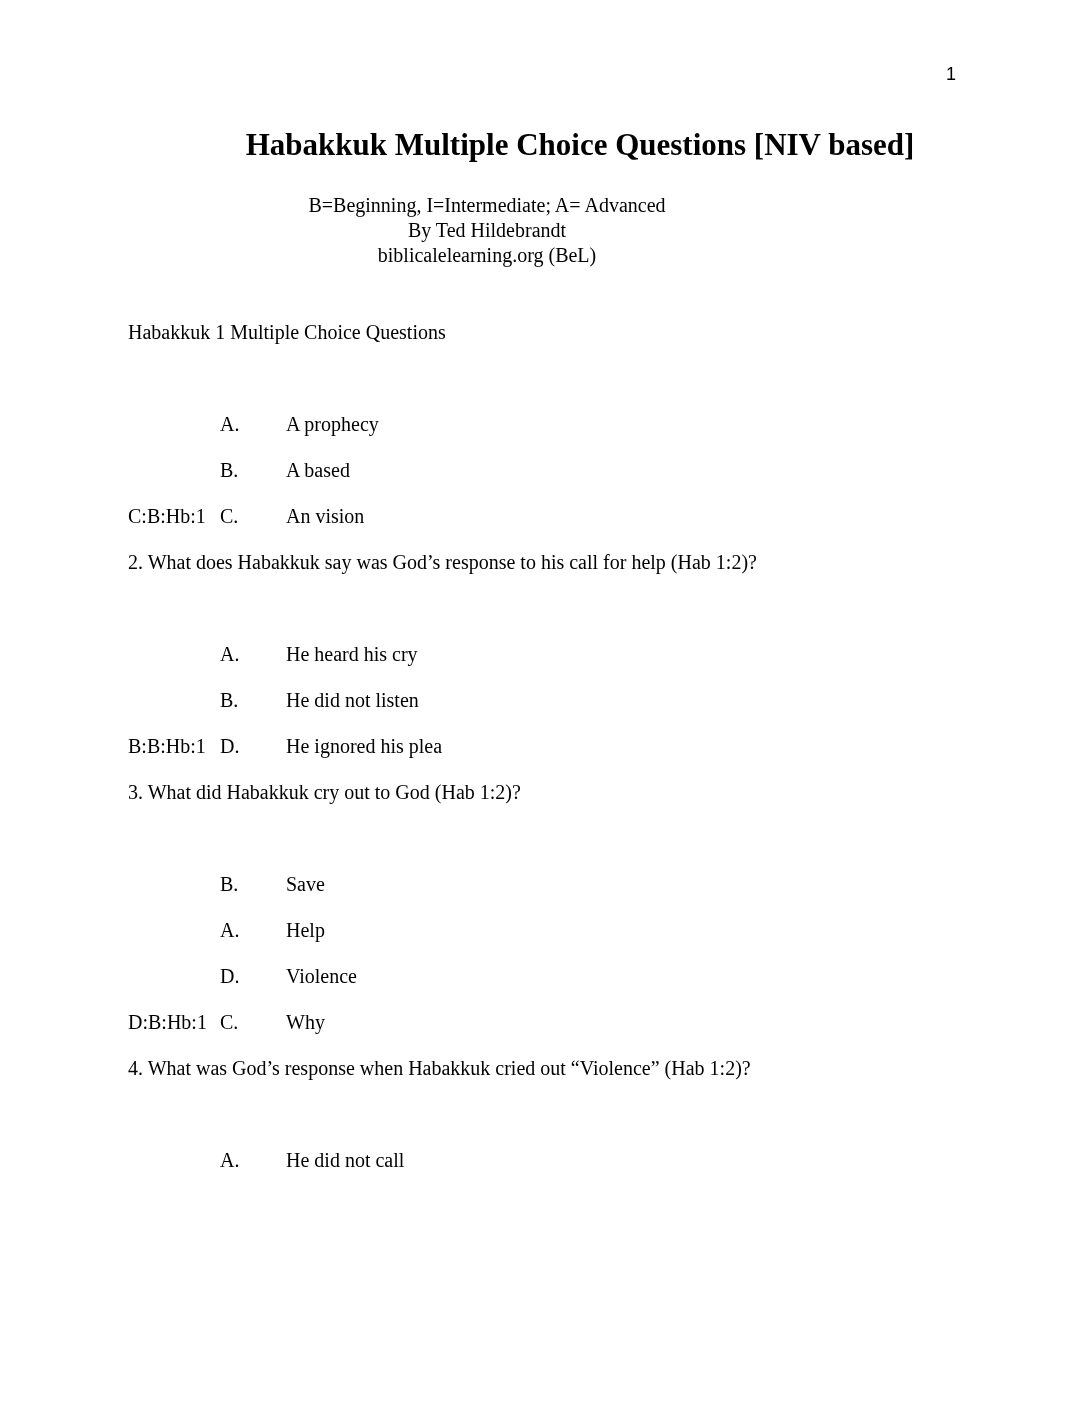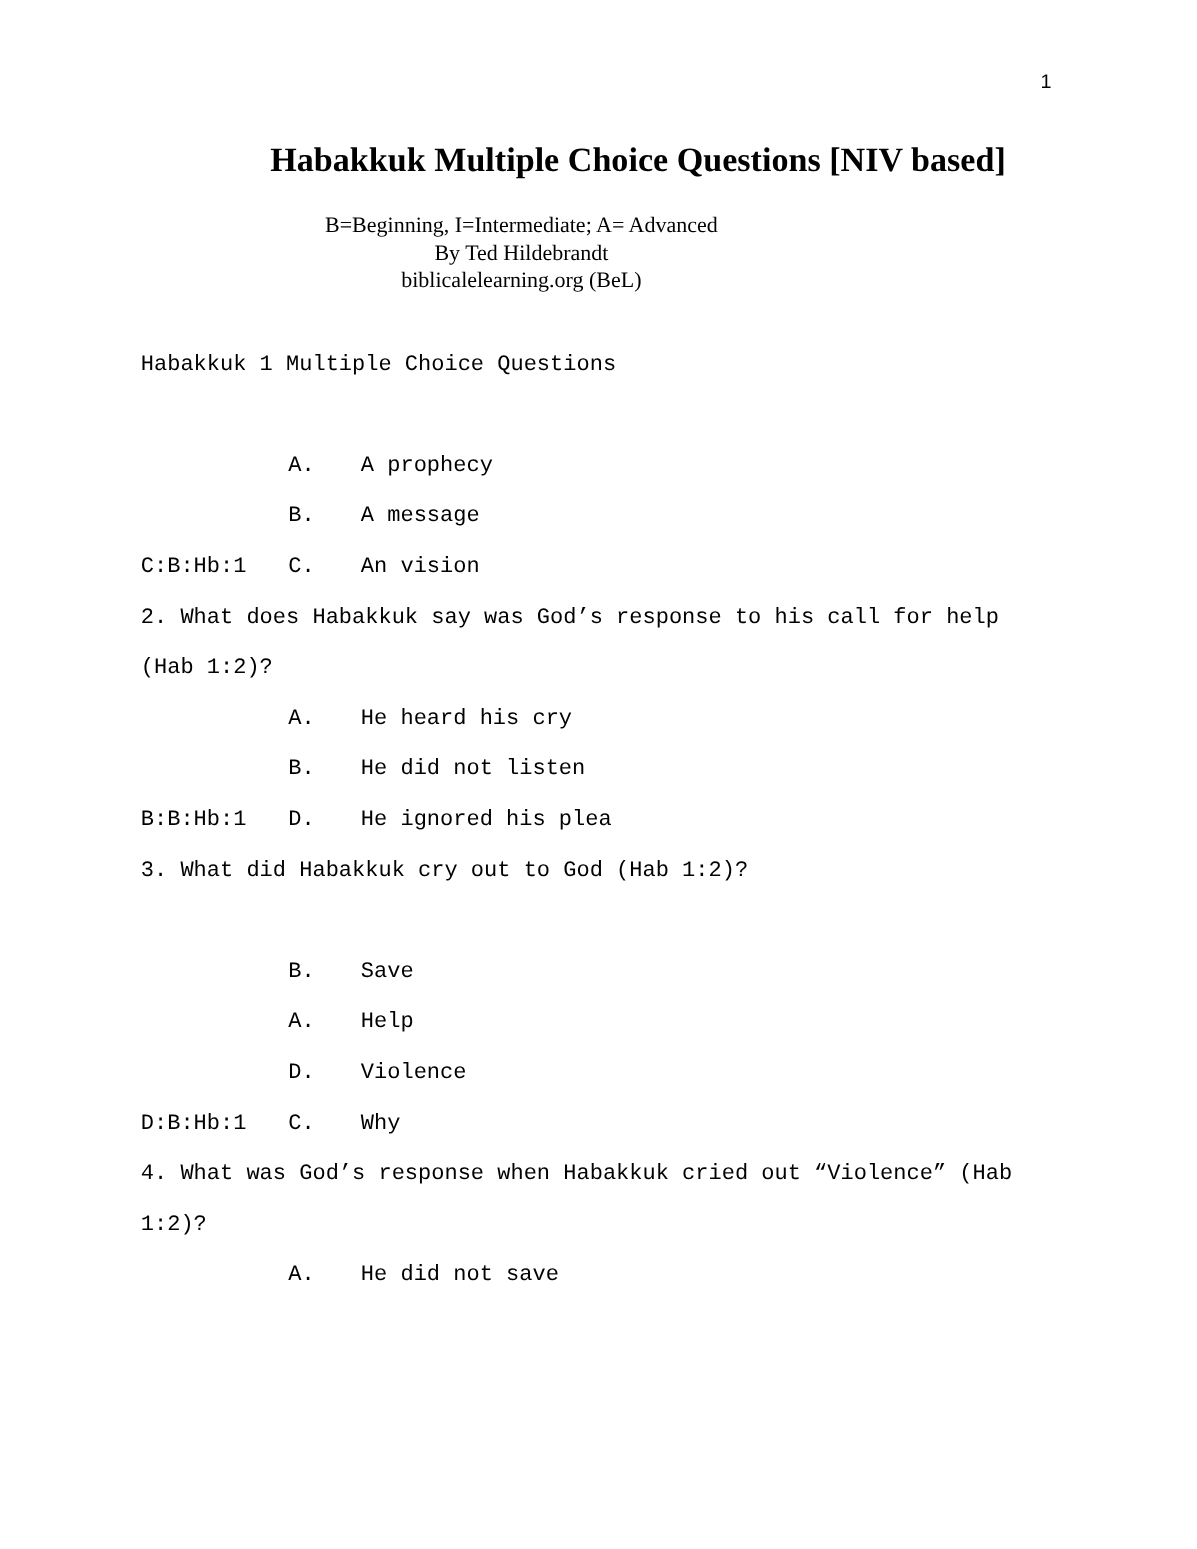--- a/index.html
+++ b/index.html
@@ -32,32 +32,31 @@
     margin: 0;
     text-align: center;
     font-size: 31px;
     font-weight: bold;
     line-height: 36px;
     font-family: "Liberation Serif", serif;
   }
   .subtitle {
     position: absolute;
     top: 193px;
-    left: 4px;
+    left: 17px;
     width: 940px;
     text-align: center;
     font-size: 20px;
     line-height: 25px;
   }
   .doc-body {
     position: absolute;
     top: 309px;
     left: 128px;
     width: 832px;
-    font-family: Liberation Mono, monospace;
   }
   .line {
     height: 46px;
     line-height: 46px;
     font-size: 20px;
     white-space: pre-wrap;
   }
   .option-line .opt-letter {
     display: inline-block;
     margin-left: 62px;
@@ -80,21 +79,21 @@
   </div>
 
   <div class="doc-body">
 
     <div class="line">Habakkuk 1 Multiple Choice Questions</div>
 
     <div class="line option-line">
       <span class="opt-letter">A.</span><span class="opt-text">A prophecy</span>
     </div>
     <div class="line option-line">
-      <span class="opt-letter">B.</span><span class="opt-text">A message</span>
+      <span class="opt-letter">B.</span><span class="opt-text">A based</span>
     </div>
     <div class="line option-line">
       <span class="opt-letter">C.</span><span class="opt-text">An vision</span>
     </div>
     <div class="line answer-key">C:B:Hb:1</div>
 
     <div class="line question-line">2. What does Habakkuk say was God’s response to his call for help (Hab 1:2)?</div>
     <div class="line option-line">
       <span class="opt-letter">A.</span><span class="opt-text">He heard his cry</span>
     </div>
@@ -116,17 +115,17 @@
     <div class="line option-line">
       <span class="opt-letter">D.</span><span class="opt-text">Violence</span>
     </div>
     <div class="line option-line">
       <span class="opt-letter">C.</span><span class="opt-text">Why</span>
     </div>
     <div class="line answer-key">D:B:Hb:1</div>
 
     <div class="line question-line">4. What was God’s response when Habakkuk cried out “Violence” (Hab 1:2)?</div>
     <div class="line option-line">
-      <span class="opt-letter">A.</span><span class="opt-text">He did not save</span>
+      <span class="opt-letter">A.</span><span class="opt-text">He did not call</span>
     </div>
 
   </div>
 </div>
 
 </body></html>

